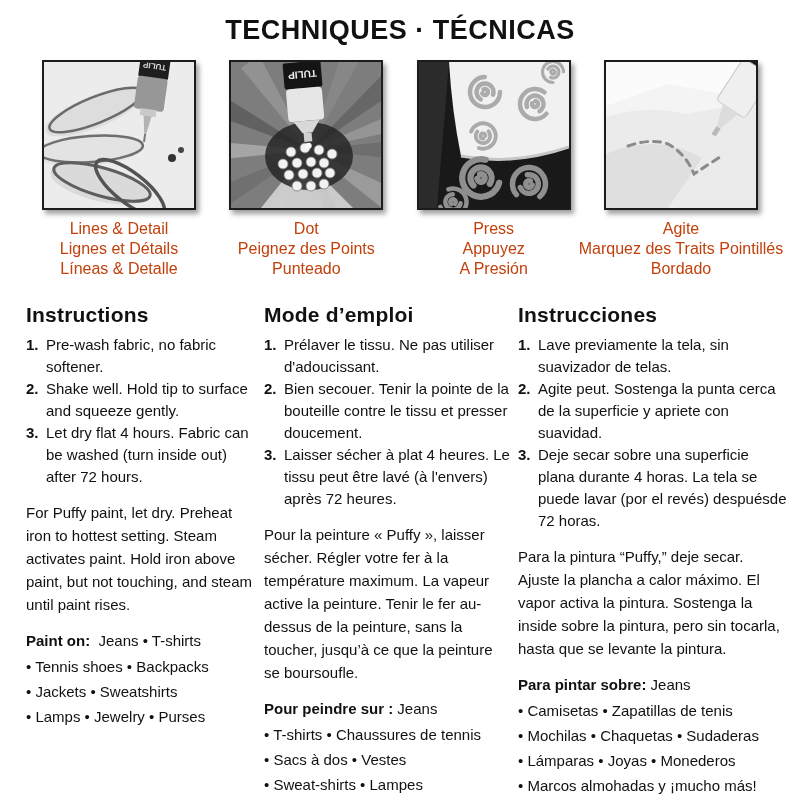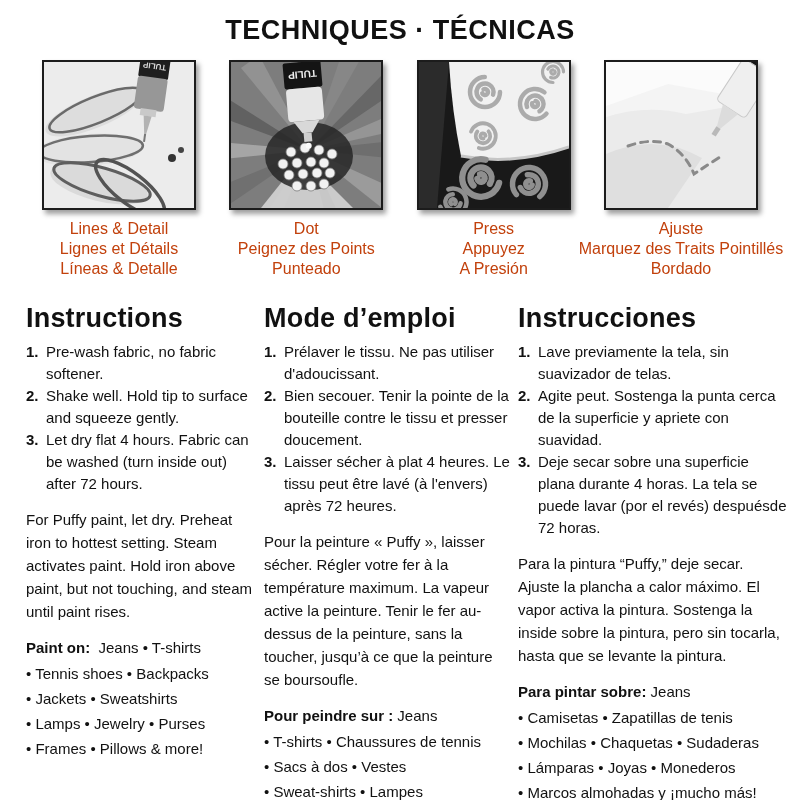--- a/index.html
+++ b/index.html
@@ -60,21 +60,21 @@
     display: flex;
     gap: 8px;
     padding: 0 26px;
     margin-top: 24px;
   }
   .col { flex: 0 0 auto; }
   .col-en { width: 230px; }
   .col-fr { width: 246px; }
   .col-es { width: 270px; }
   .col h2 {
-    font-size: 27px;
+    font-size: 21px;
     margin: 0 0 7px 0;
     font-weight: bold;
     letter-spacing: 0.2px;
   }
   .step {
     display: flex;
     font-size: 15px;
     line-height: 22px;
   }
   .step .num {
@@ -241,21 +241,21 @@
           <g transform="rotate(33 128 40)">
             <rect x="112" y="-32" width="34" height="32" rx="3" fill="#161616"></rect>
             <path d="M118,-22 q6,-8 12,0 q6,8 12,-2" fill="none" stroke="#e8e8e8" stroke-width="2.2" stroke-linecap="round"></path>
             <rect x="112" y="-2" width="34" height="50" rx="4" fill="#efefef" stroke="#c8c8c8"></rect>
             <polygon points="120,48 138,48 131,70 127,70" fill="#dcdcdc"></polygon>
             <rect x="126.5" y="70" width="5" height="9" fill="#b9b9b9"></rect>
           </g>
         </svg>
       </div>
       <figcaption>
-        <span class="cap-line">Ajuste</span>
+        <span class="cap-line">Agite</span>
         <span class="cap-line">Marquez des Traits Pointillés</span>
         <span class="cap-line">Bordado</span>
       </figcaption>
     </figure>
 
   </div>
 
   <div class="cols">
 
     <section class="col col-en">
@@ -273,21 +273,20 @@
           <span class="num">3.</span>
           <span class="stext">Let dry flat 4 hours.  Fabric can be washed (turn inside out) after 72 hours.</span>
         </div>
       </div>
       <p class="para">For Puffy paint, let dry. Preheat iron to hottest setting. Steam activates paint. Hold iron above paint, but not touching, and steam until paint rises.</p>
       <p class="list-head"><span class="b">Paint on:</span>&nbsp; <span>Jeans • T-shirts</span></p>
       <div>
         <div class="bullet">• Tennis shoes • Backpacks</div>
         <div class="bullet">• Jackets • Sweatshirts</div>
         <div class="bullet">• Lamps • Jewelry • Purses</div>
-        <div class="bullet">• Frames • Pillows &amp; more!</div>
       </div>
     </section>
 
     <section class="col col-fr">
       <h2>Mode d’emploi</h2>
       <div>
         <div class="step">
           <span class="num">1.</span>
           <span class="stext">Prélaver le tissu. Ne pas utiliser d'adoucissant.</span>
         </div>

